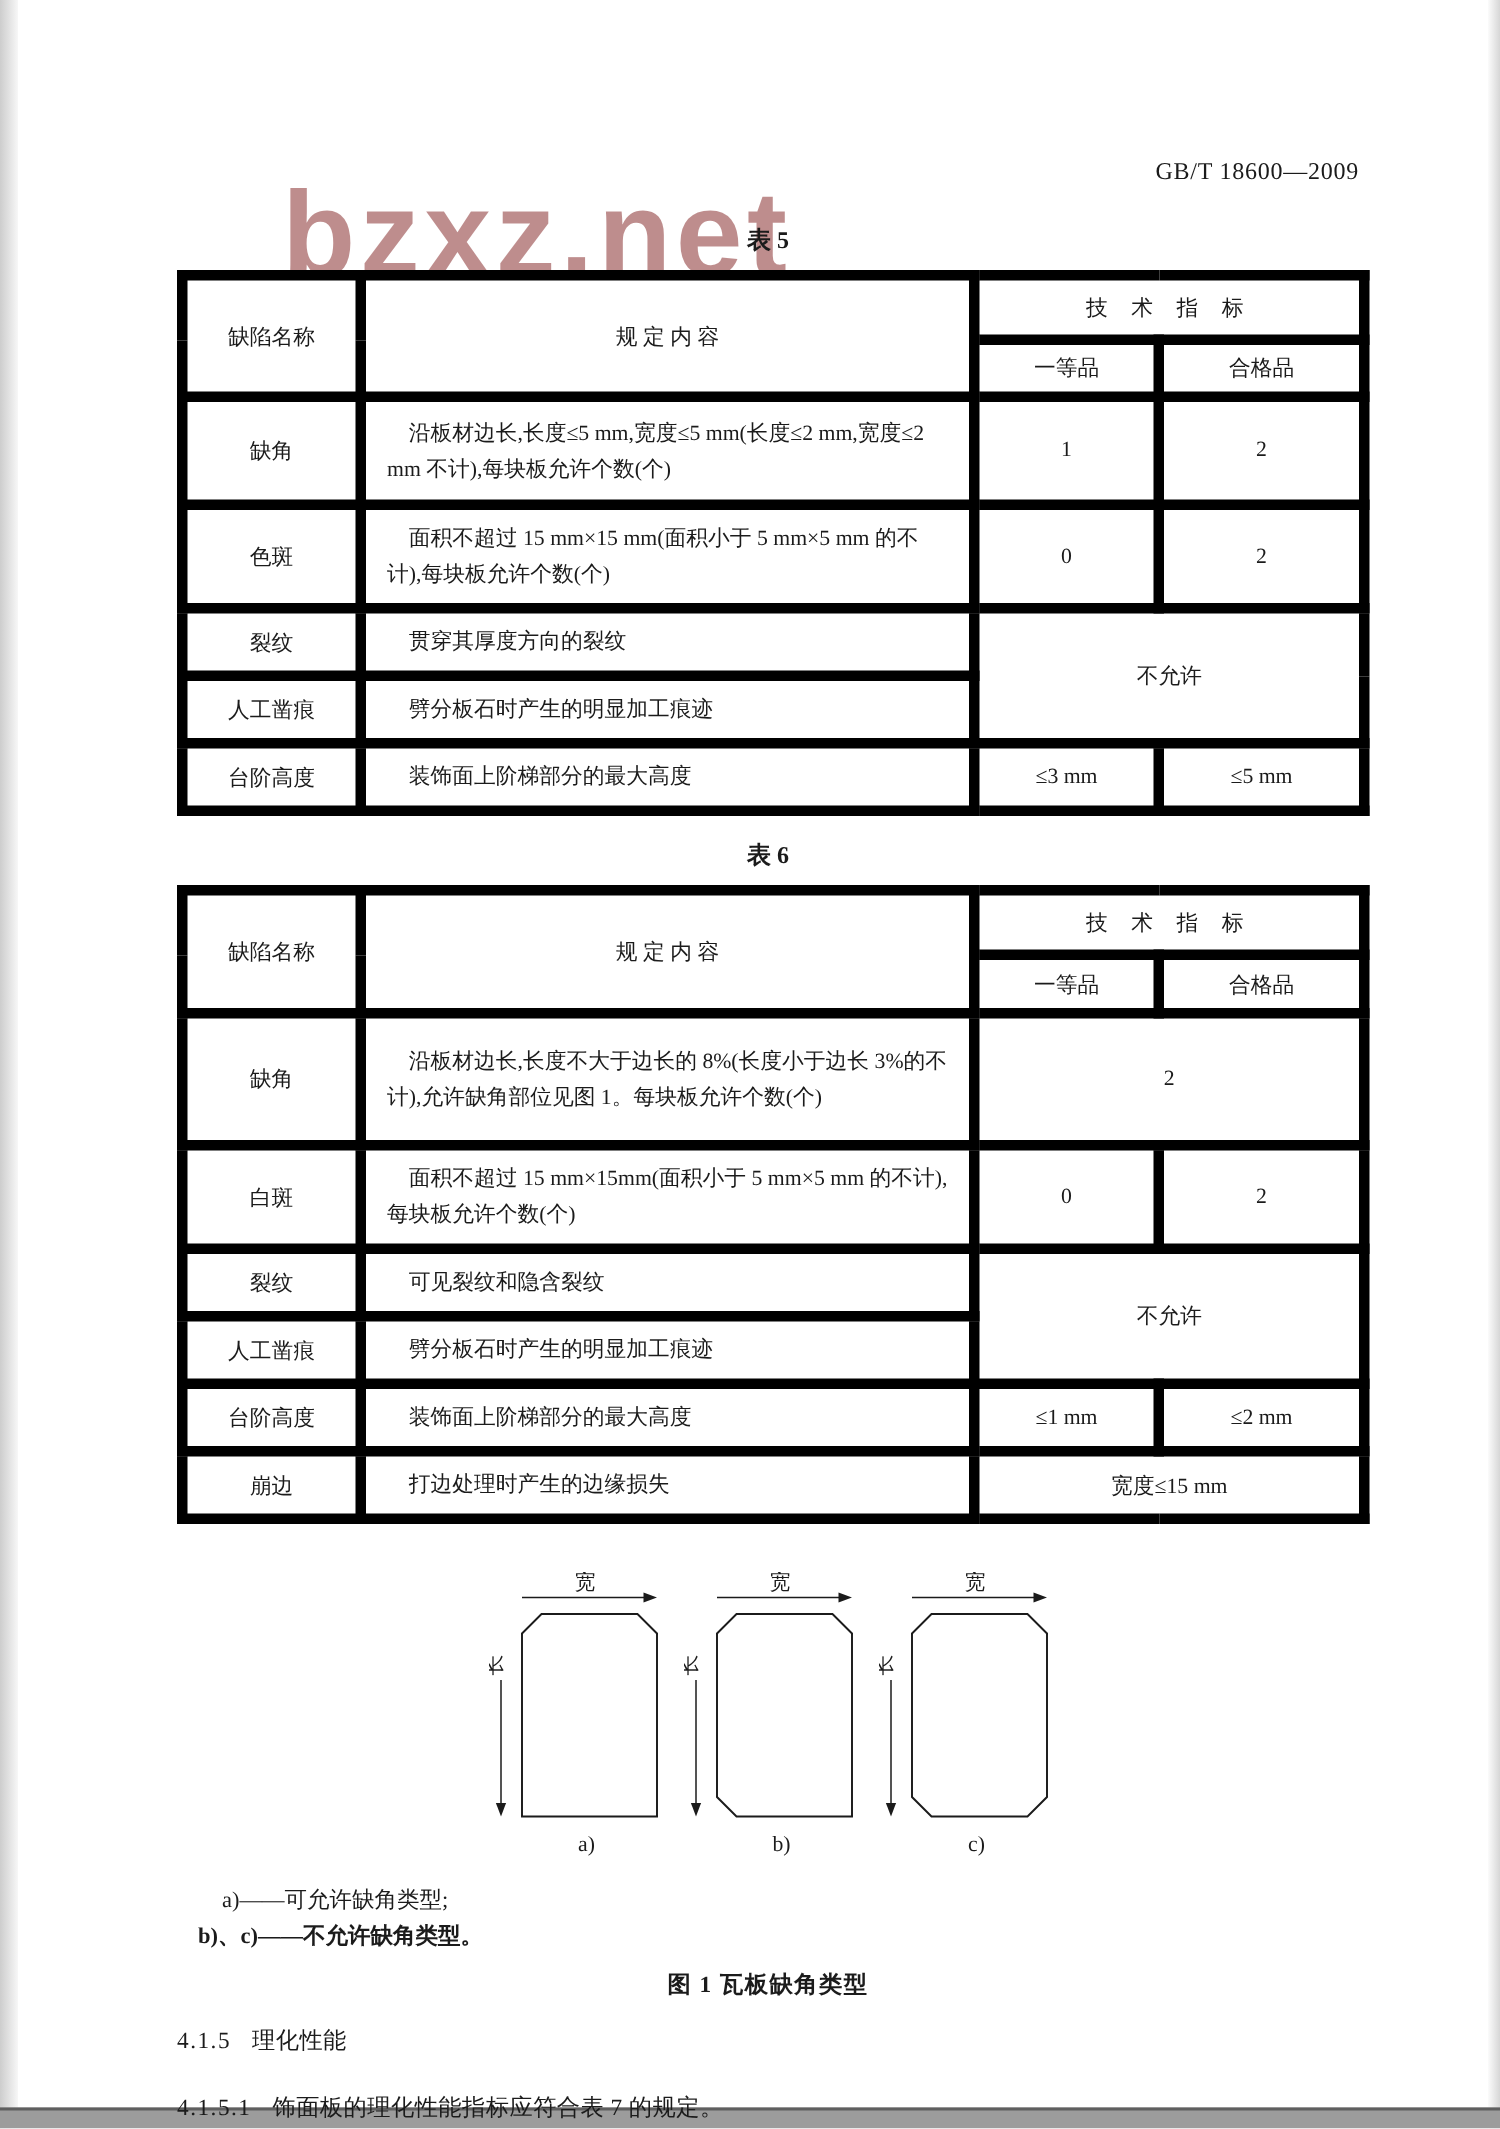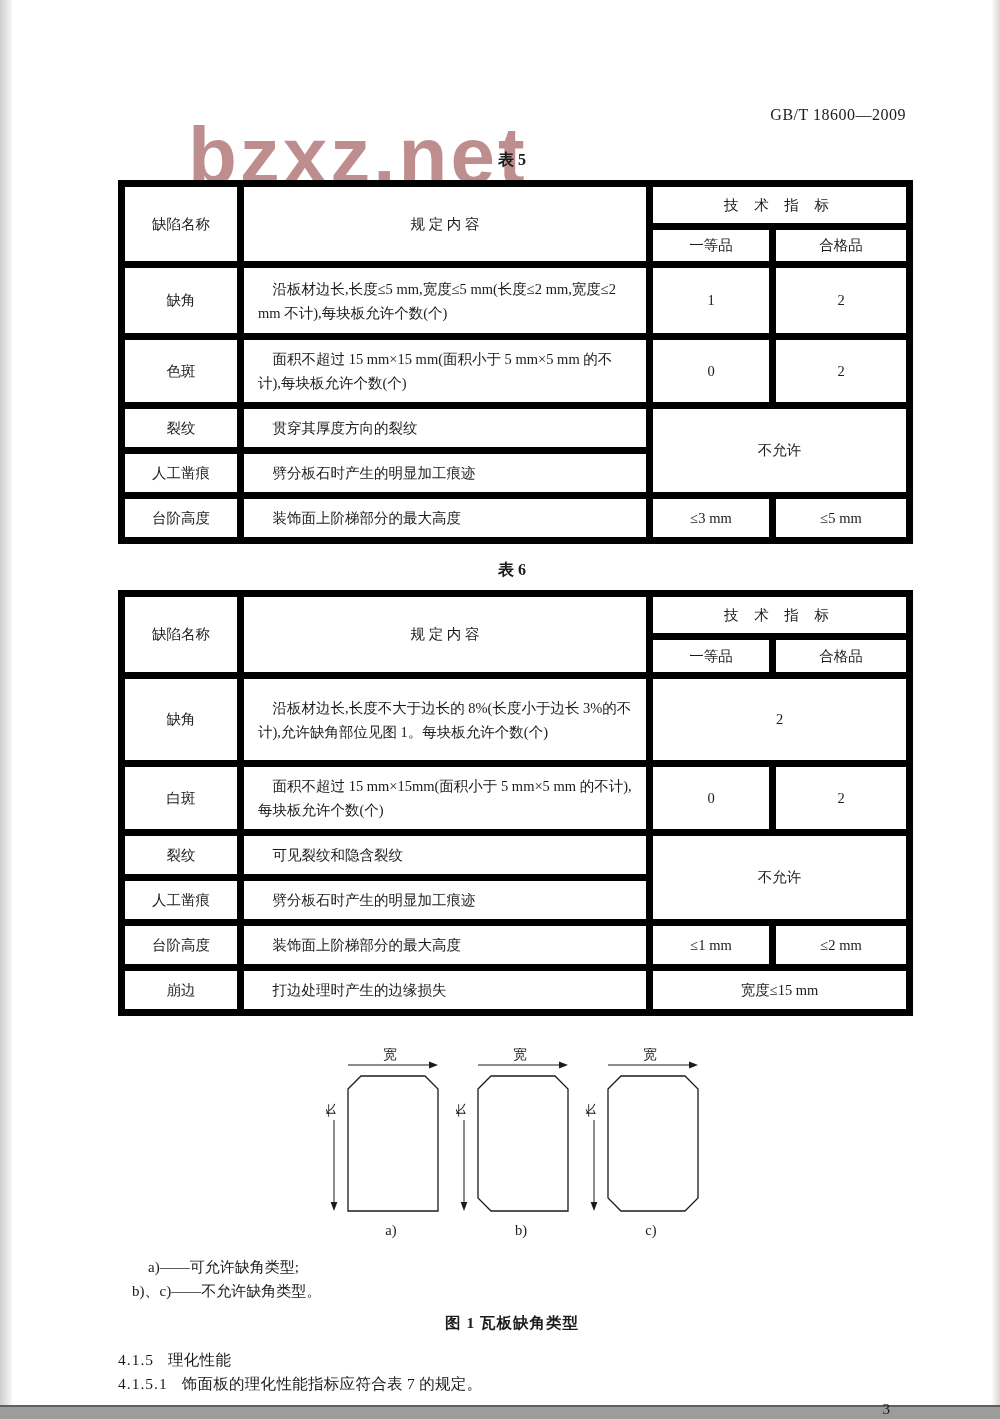--- a/index.html
+++ b/index.html
@@ -35,25 +35,25 @@
   .clause { font-size:15.5px; margin-top:15px; letter-spacing:.3px; }
   .clause-num { letter-spacing:1px; margin-right:14px; }
 
   .figure { margin-top:32px; margin-left:208px; display:flex; }
   .fig-group { width:130px; display:flex; flex-direction:column; align-items:center; }
   .fig-group svg { display:block; }
   .fig-shape-label { font-size:14.5px; margin-top:4px; }
 
   .fig-captions { margin-top:16px; font-size:15px; line-height:24px; }
   .cap-a { margin-left:30px; }
-  .cap-bc { margin-left:14px; }
+  .cap-bc { margin-left:14px;font-weight:bold; }
   .fig-title { text-align:center; font-weight:bold; font-size:15.5px; margin-top:10px; letter-spacing:1px; }
 
   .clause-415 { margin-top:16px; }
-  .clause-4151 { margin-top:3px; }
+  .clause-4151 { margin-top:24px; }
 
   .page-number { text-align:right; margin-top:6px; padding-right:16px; font-size:15px; }
 
   svg text { font-family:"Liberation Serif","DejaVu Serif",serif; font-size:14px; fill:#1b1b1b; }
   svg line, svg polygon.shape { stroke:#1b1b1b; }
 </style>
 </head>
 <body>
 
 <div class="page">

